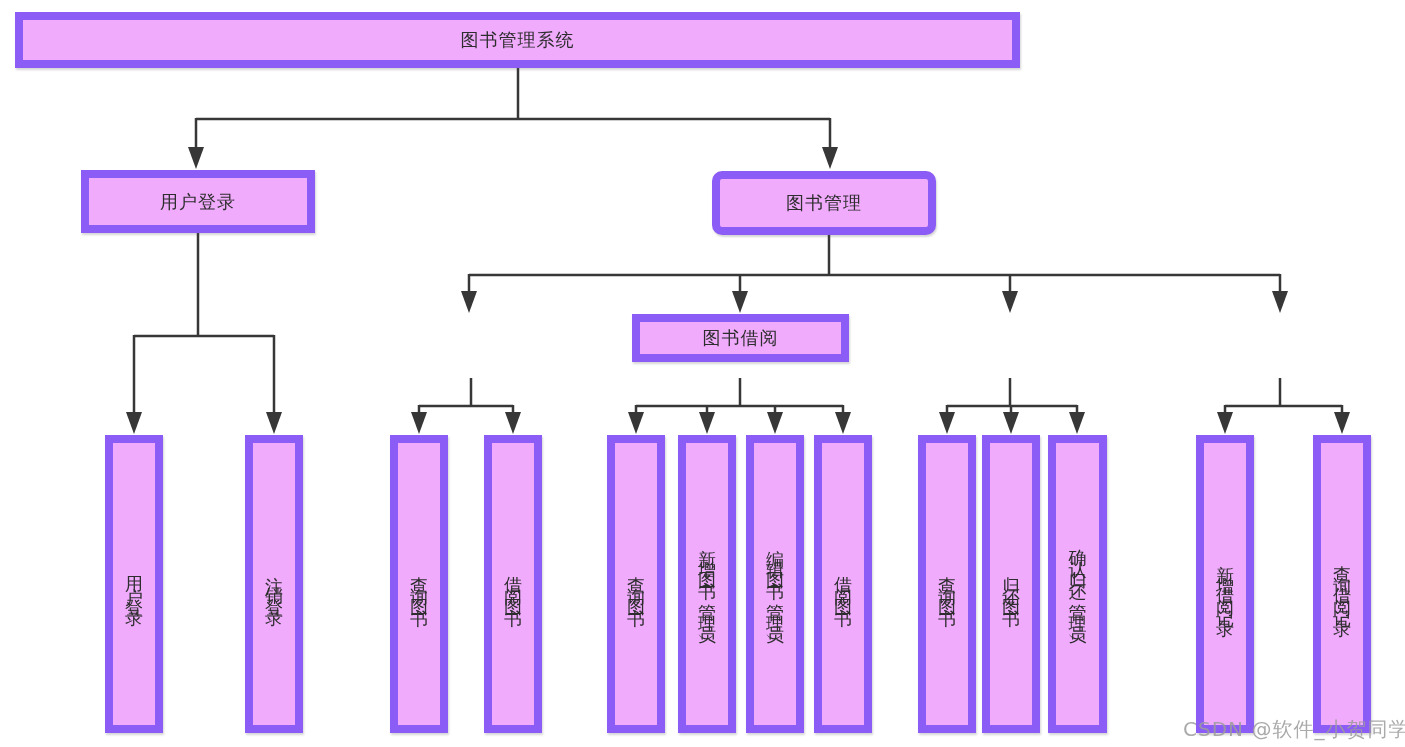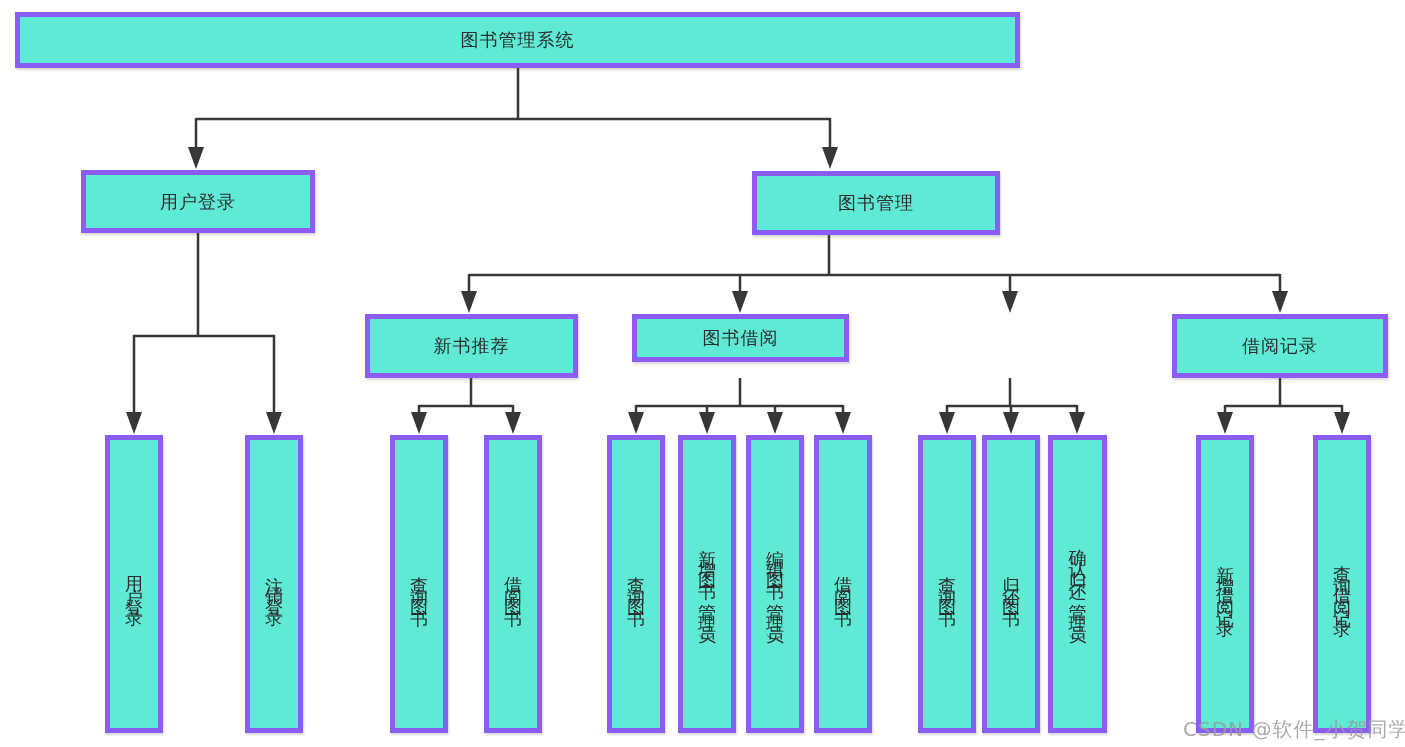--- a/index.html
+++ b/index.html
@@ -2,22 +2,22 @@
 <html><head>
 <meta charset="utf-8">
 <style>
   html,body{margin:0;padding:0;background:#ffffff;}
   .canvas{
     position:relative;width:1405px;height:747px;background:#ffffff;overflow:hidden;
     font-family:"DejaVu Sans","Liberation Sans",sans-serif;
   }
   .wires{position:absolute;left:0;top:0;z-index:0;}
   .node{
-    position:absolute;box-sizing:border-box;background:#5eead4;
-    border:5px solid #8b5cf6;box-shadow:1px 2px 2px rgba(90,90,90,.25);
+    position:absolute;box-sizing:border-box;background:#f0abfc;
+    border:8px solid #8b5cf6;box-shadow:1px 2px 2px rgba(90,90,90,.25);
     display:flex;align-items:center;justify-content:center;
     color:#2d2d2d;z-index:1;
   }
   .hnode{font-size:18px;letter-spacing:1px;}
   .vnode span{
     writing-mode:vertical-rl;text-orientation:mixed;
     font-size:18px;letter-spacing:11px;line-height:1;
     white-space:nowrap;
   }
   .watermark{
@@ -96,32 +96,26 @@
     </g>
   </svg>
 
   <div class="node hnode" style="left:15px;top:12px;width:1005px;height:56px;">
     <span>图书管理系统</span>
   </div>
 
   <div class="node hnode" style="left:81px;top:170px;width:234px;height:63px;">
     <span>用户登录</span>
   </div>
-  <div class="node hnode" style="left:752px;top:171px;width:248px;height:64px;">
+  <div class="node hnode" style="left:712px;top:171px;width:224px;height:64px;border-radius:10px;">
     <span>图书管理</span>
   </div>
 
-  <div class="node hnode" style="left:365px;top:314px;width:213px;height:64px;">
-    <span>新书推荐</span>
-  </div>
   <div class="node hnode" style="left:632px;top:314px;width:217px;height:48px;">
     <span>图书借阅</span>
-  </div>
-  <div class="node hnode" style="left:1172px;top:314px;width:216px;height:64px;">
-    <span>借阅记录</span>
   </div>
 
   <div class="node vnode" style="left:105px;top:435px;width:58px;height:298px;">
     <span>用户登录</span>
   </div>
   <div class="node vnode" style="left:245px;top:435px;width:58px;height:298px;">
     <span>注销登录</span>
   </div>
 
   <div class="node vnode" style="left:390px;top:435px;width:58px;height:298px;">

